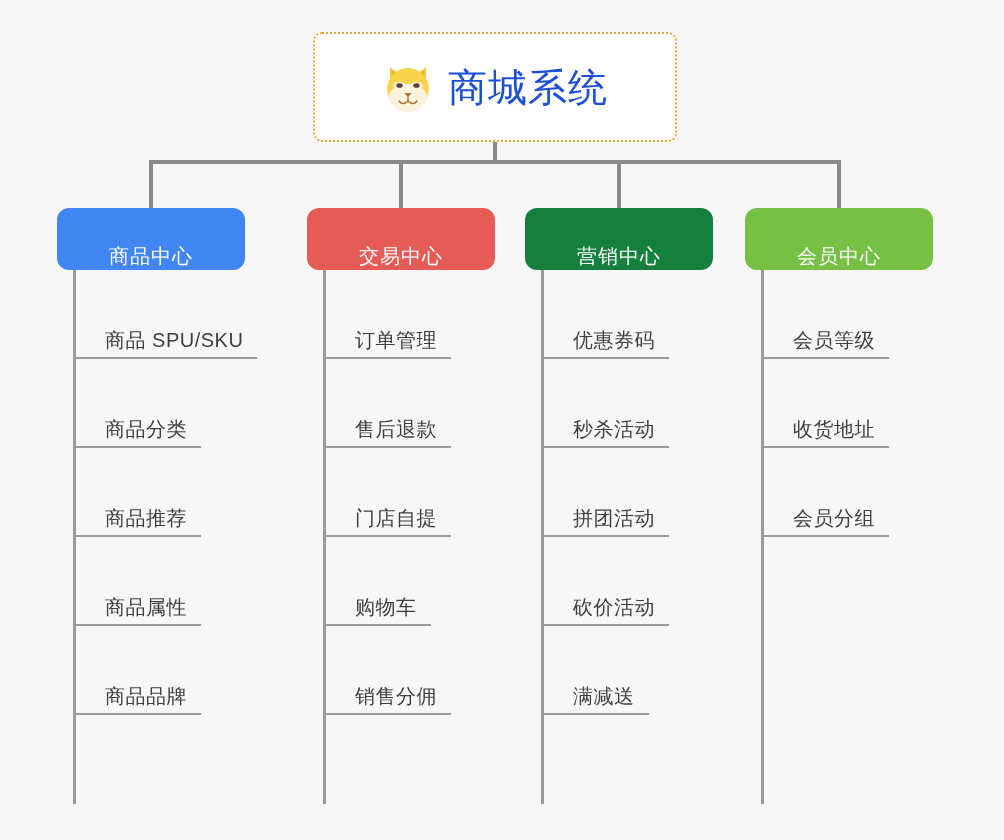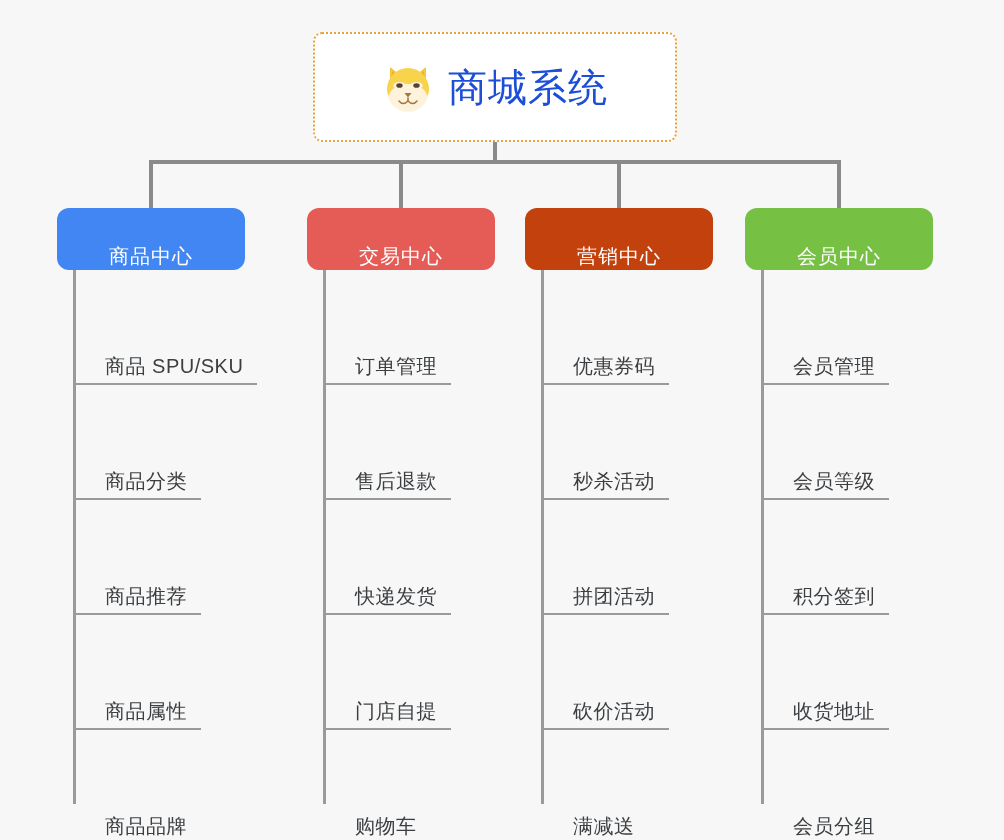--- a/index.html
+++ b/index.html
@@ -102,21 +102,21 @@
   }
   .spine {
     position: absolute;
     left: 0;
     top: 0;
     width: 3px;
     background: #9a9a9a;
   }
   .leaf-item {
     position: relative;
-    height: 115px;
+    height: 89px;
     display: flex;
     align-items: flex-end;
     padding-left: 32px;
   }
   .leaf-text {
     position: relative;
     font-size: 20px;
     color: #3c3f42;
     line-height: 1;
     padding-bottom: 9px;
@@ -196,36 +196,33 @@
     </div>
     <div class="leaf-list">
       <div class="spine" style="height: 534px;"></div>
       <div class="leaf-item">
         <span class="leaf-text">订单管理<span class="leaf-rule" style="left: -32px; width: 128px;"></span></span>
       </div>
       <div class="leaf-item">
         <span class="leaf-text">售后退款<span class="leaf-rule" style="left: -32px; width: 128px;"></span></span>
       </div>
       <div class="leaf-item">
-        <span class="leaf-text">快递发货<span class="leaf-rule" style="left: -32px; width: 128px;"></span></span>
-      </div>
-      <div class="leaf-item">
         <span class="leaf-text">门店自提<span class="leaf-rule" style="left: -32px; width: 128px;"></span></span>
       </div>
       <div class="leaf-item">
         <span class="leaf-text">购物车<span class="leaf-rule" style="left: -32px; width: 107.5px;"></span></span>
       </div>
       <div class="leaf-item">
         <span class="leaf-text">销售分佣<span class="leaf-rule" style="left: -32px; width: 128px;"></span></span>
       </div>
     </div>
   </div>
 
   <div class="column" style="left:525px;">
-    <div class="cat-box" style="background: #c2410c; font-family: Liberation Mono, monospace;">
+    <div class="cat-box" style="background: #15803d; font-family: Liberation Mono, monospace;">
       <span>营销中心</span>
     </div>
     <div class="leaf-list">
       <div class="spine" style="height: 534px;"></div>
       <div class="leaf-item">
         <span class="leaf-text">优惠券码<span class="leaf-rule" style="left: -32px; width: 128px;"></span></span>
       </div>
       <div class="leaf-item">
         <span class="leaf-text">秒杀活动<span class="leaf-rule" style="left: -32px; width: 128px;"></span></span>
       </div>
@@ -241,29 +238,23 @@
     </div>
   </div>
 
   <div class="column" style="left:745px;">
     <div class="cat-box" style="background: rgb(118, 192, 68);">
       <span>会员中心</span>
     </div>
     <div class="leaf-list">
       <div class="spine" style="height: 534px;"></div>
       <div class="leaf-item">
-        <span class="leaf-text">会员管理<span class="leaf-rule" style="left: -32px; width: 128px;"></span></span>
-      </div>
-      <div class="leaf-item">
         <span class="leaf-text">会员等级<span class="leaf-rule" style="left: -32px; width: 128px;"></span></span>
       </div>
       <div class="leaf-item">
-        <span class="leaf-text">积分签到<span class="leaf-rule" style="left: -32px; width: 128px;"></span></span>
-      </div>
-      <div class="leaf-item">
         <span class="leaf-text">收货地址<span class="leaf-rule" style="left: -32px; width: 128px;"></span></span>
       </div>
       <div class="leaf-item">
         <span class="leaf-text">会员分组<span class="leaf-rule" style="left: -32px; width: 128px;"></span></span>
       </div>
     </div>
   </div>
 
 </div>
 

